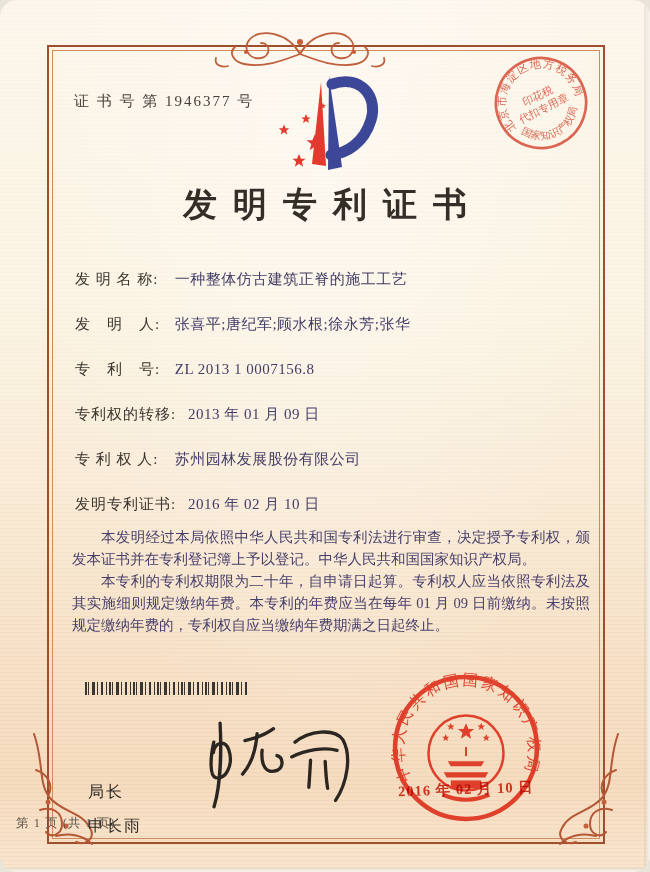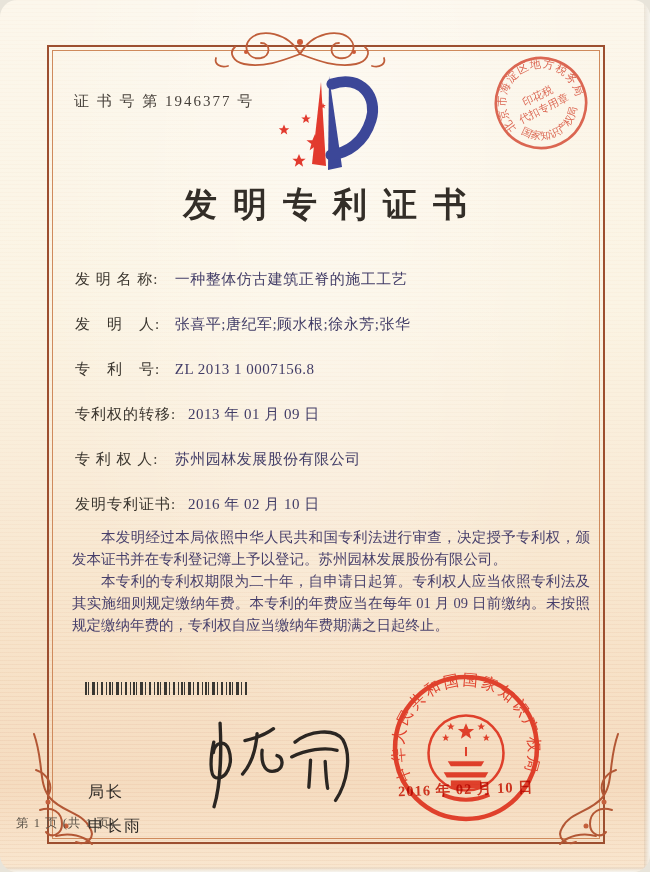--- a/index.html
+++ b/index.html
@@ -158,21 +158,21 @@
       <span class="flabel">专 利 权 人:</span>
       <span class="fvalue">苏州园林发展股份有限公司</span>
     </div>
     <div class="field">
       <span class="flabel">发明专利证书:</span>
       <span class="fvalue">2016 年 02 月 10 日</span>
     </div>
   </div>
 
   <div class="body-text">
-    <p>本发明经过本局依照中华人民共和国专利法进行审查，决定授予专利权，颁发本证书并在专利登记簿上予以登记。苏州园林发展股份有限公司。</p>
+    <p>本发明经过本局依照中华人民共和国专利法进行审查，决定授予专利权，颁发本证书并在专利登记簿上予以登记。中华人民共和国国家知识产权局。</p>
     <p>本专利的专利权期限为二十年，自申请日起算。专利权人应当依照专利法及其实施细则规定缴纳年费。本专利的年费应当在每年 01 月 09 日前缴纳。未按照规定缴纳年费的，专利权自应当缴纳年费期满之日起终止。</p>
   </div>
 
   <div class="barcode"></div>
 
   <div class="director">
     <div>局长</div>
     <div>申长雨</div>
   </div>
 

